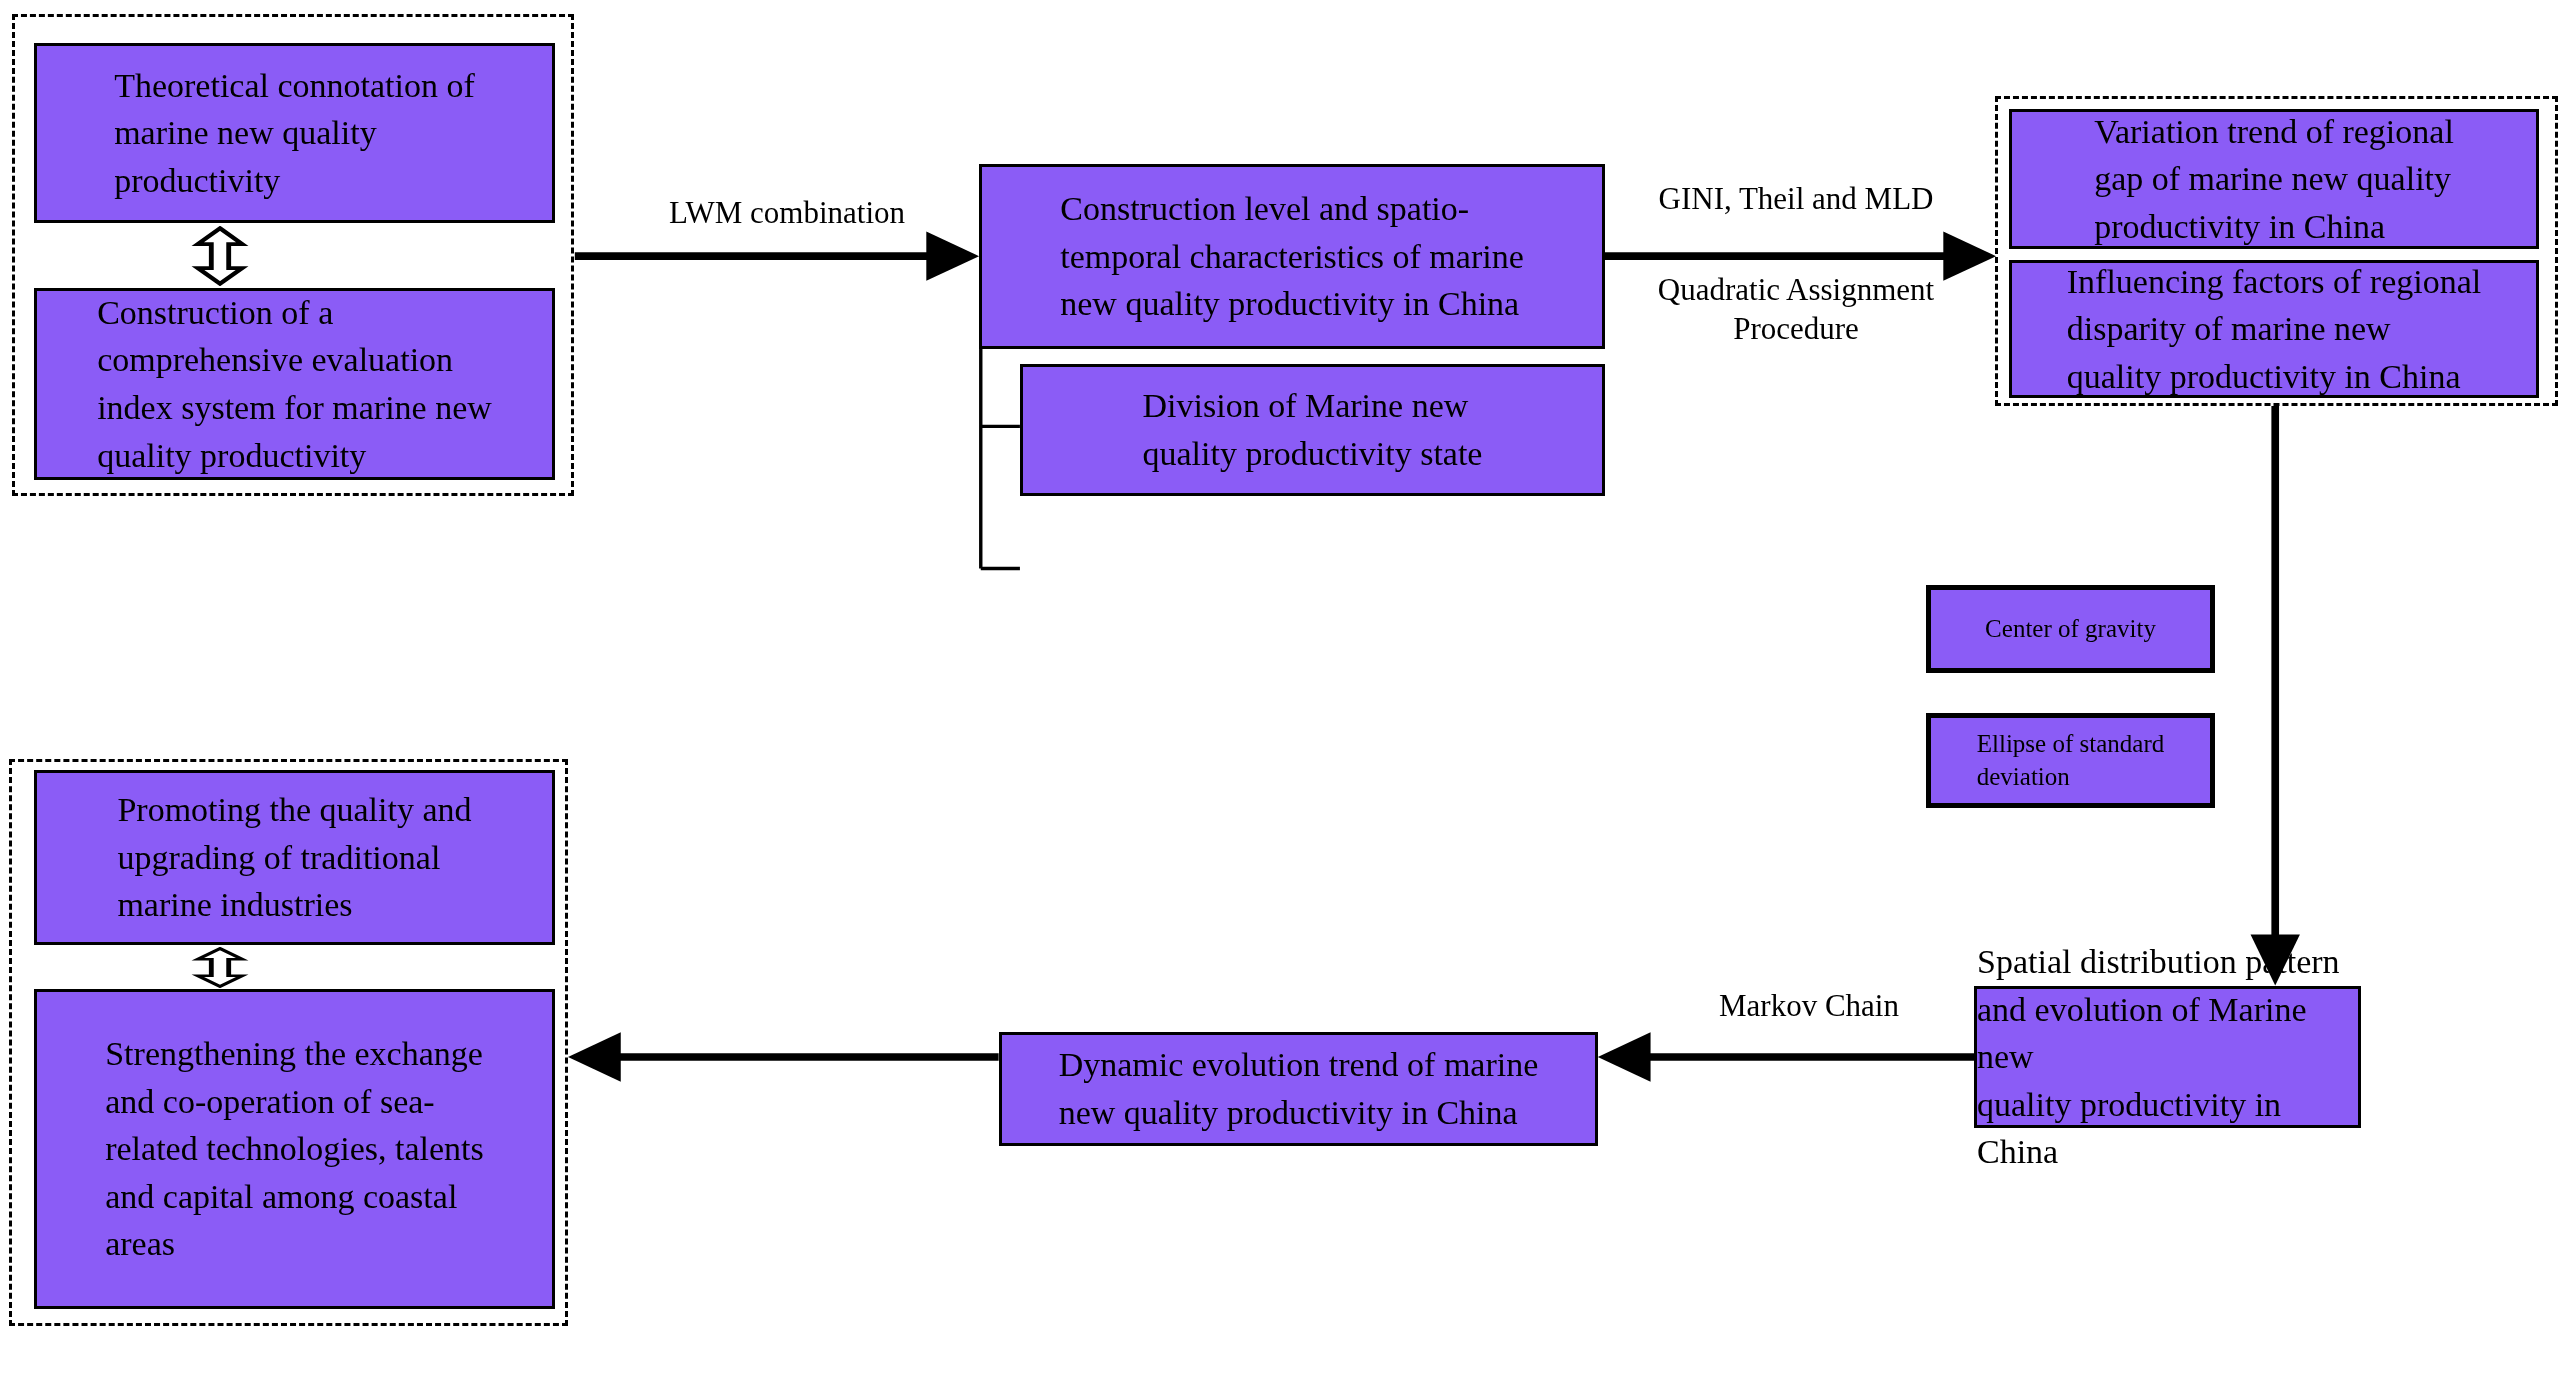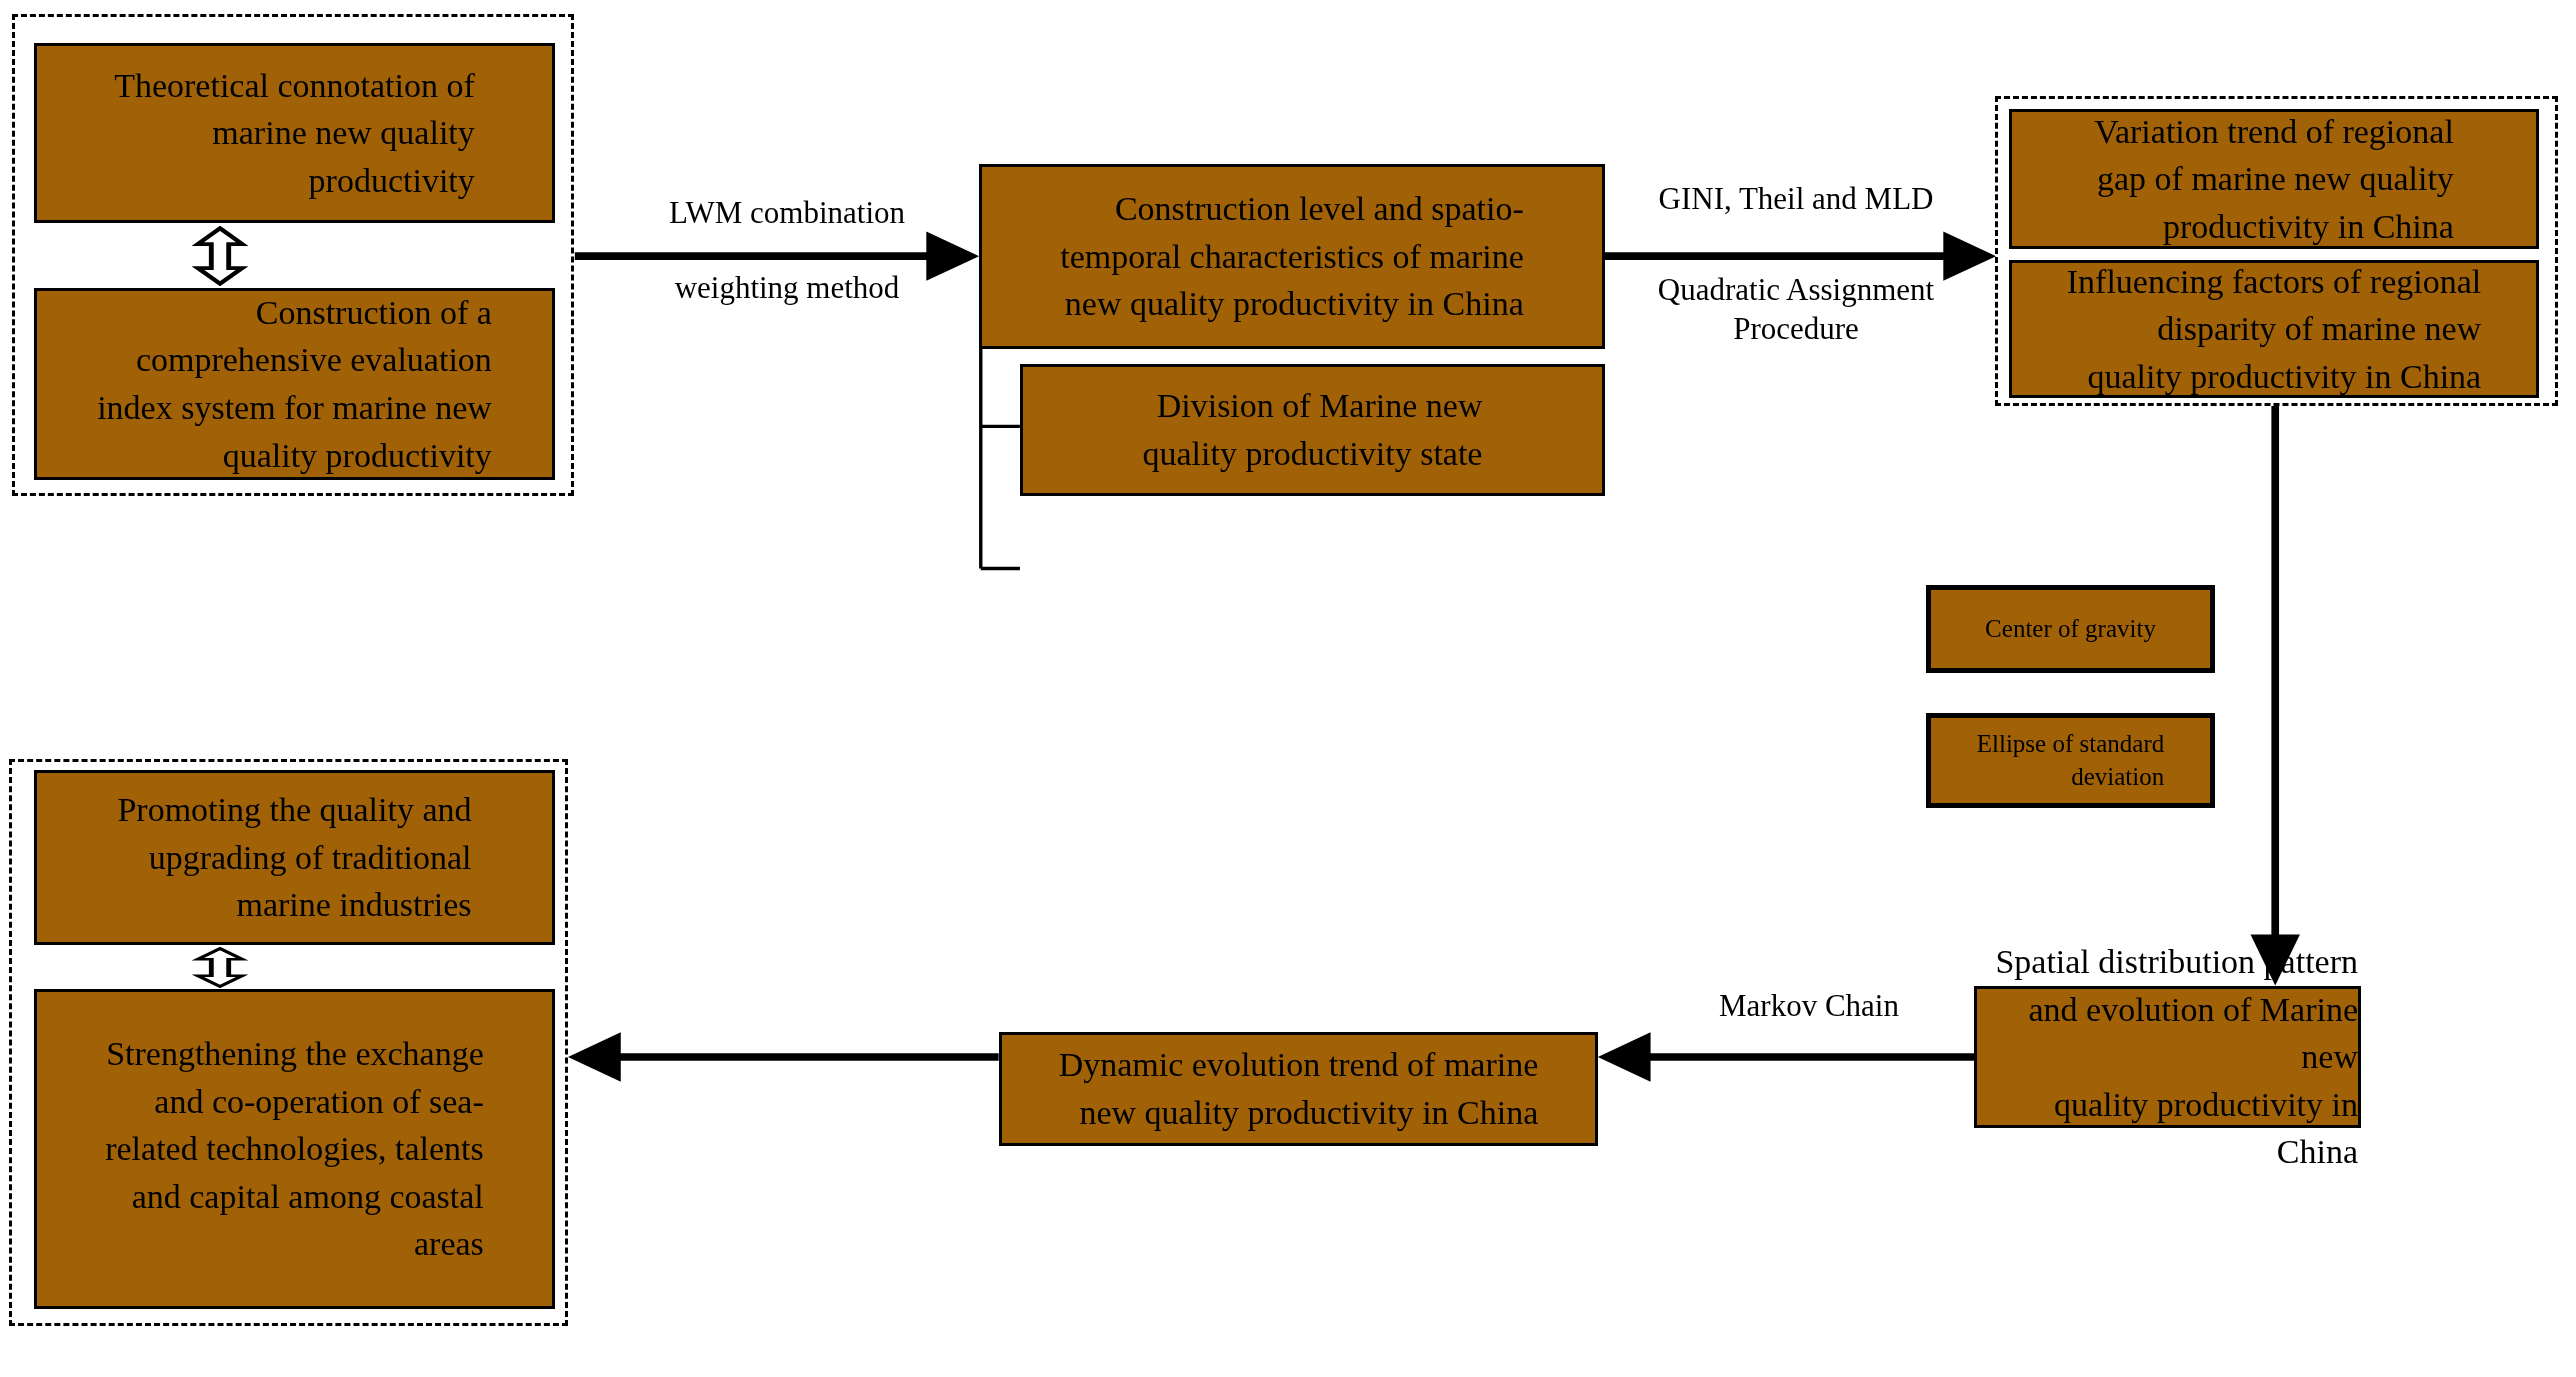--- a/index.html
+++ b/index.html
@@ -20,25 +20,25 @@
     position: absolute;
     left: 0; top: 0;
     width: 2576px;
     height: 1377px;
     pointer-events: none;
   }
   .box {
     position: absolute;
     box-sizing: border-box;
     border: 3.4px solid #000000;
-    background: #a16207;
+    background: #8b5cf6;
     display: flex;
     align-items: center;
     justify-content: center;
-    text-align: right;
+    text-align: left;
     font-size: 34px;
     line-height: 1.4;
     white-space: pre-line;
   }
   .box.thick {
     border-width: 5.1px;
     font-size: 25px;
     line-height: 1.3;
   }
   .dashed-container {
@@ -111,21 +111,20 @@
       <path d="M30 3 L53 24 L39 24 L39 56 L53 56 L30 77 L7 56 L21 56 L21 24 L7 24 Z" fill="#ffffff" stroke="#000000" stroke-width="5"></path>
     </svg>
   </div>
 
   <div class="box" style="left:34px; top:288px; width:521px; height:192px;">Construction of a
 comprehensive evaluation
 index system for marine new
 quality productivity</div>
 
   <div class="label" style="left:587px; top:194px; width:400px;">LWM combination</div>
-  <div class="label" style="left:587px; top:269px; width:400px;">weighting method</div>
 
   <div class="box" style="left:979px; top:164px; width:626px; height:185px;">Construction level and spatio-
 temporal characteristics of marine
 new quality productivity in China</div>
 
   <div class="box" style="left:1020px; top:364px; width:585px; height:132px;">Division of Marine new
 quality productivity state</div>
 
 
   <div class="label" style="left:1613px; top:180px; width:366px;">GINI, Theil and MLD</div>

